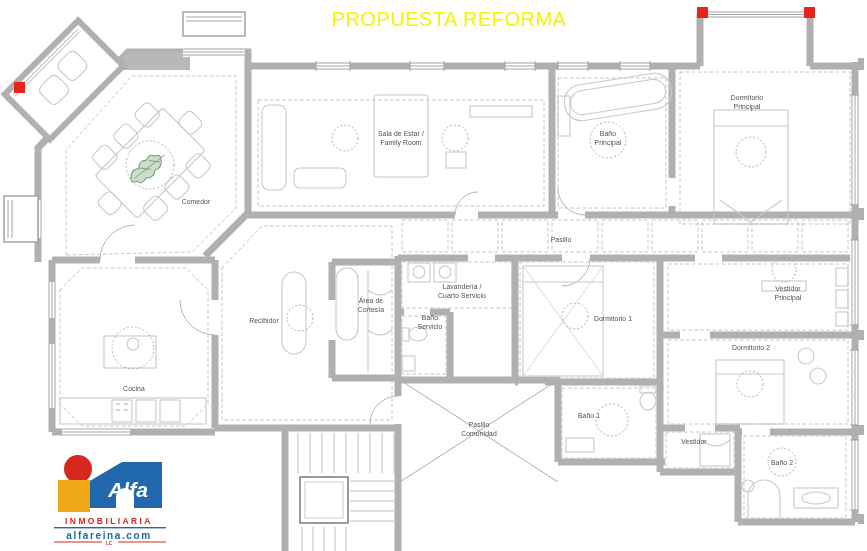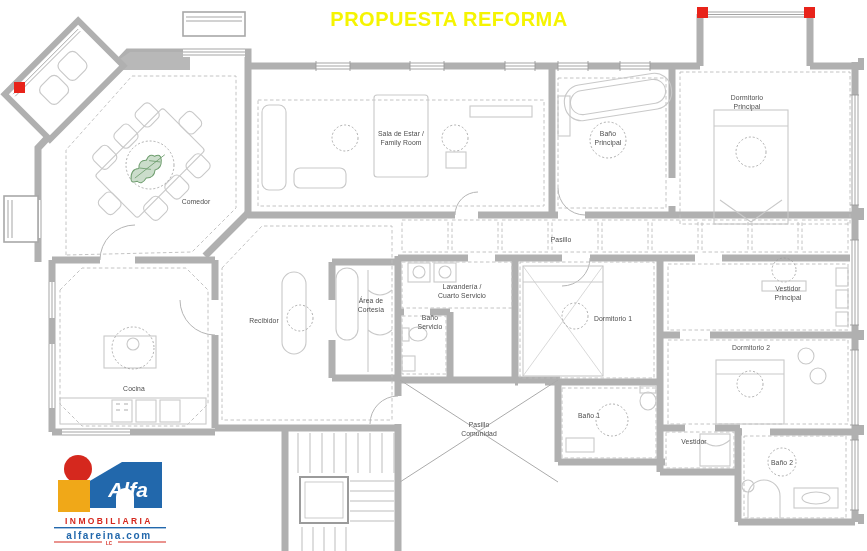--- a/index.html
+++ b/index.html
@@ -2,21 +2,21 @@
 <html><head>
 <meta charset="utf-8">
 <style>
   html,body{margin:0;padding:0;background:#ffffff;}
   #stage{position:relative;width:867px;height:551px;background:#ffffff;overflow:hidden;
          font-family:"Liberation Sans",sans-serif;}
   #plan-svg{position:absolute;left:0;top:0;}
   .room-label{position:absolute;transform:translate(-50%,-50%);font-size:6.8px;line-height:1.3;
               color:#4d4d4d;text-align:center;white-space:pre-line;letter-spacing:.1px;}
   #plan-title{position:absolute;left:449px;top:19px;transform:translate(-50%,-50%);
-              font-size:20px;font-weight:700;color:#F5F401;letter-spacing:.5px;white-space:nowrap;}
+              font-size:20px;font-weight:400;color:#F5F401;letter-spacing:.5px;white-space:nowrap;}
   #logo{position:absolute;left:50px;top:452px;width:120px;height:96px;}
 </style>
 </head>
 <body>
 
 <div id="stage">
 
   <svg id="plan-svg" width="867" height="551" viewBox="0 0 867 551">
 
     <g stroke="#B0B0B0" stroke-width="7" fill="none">

